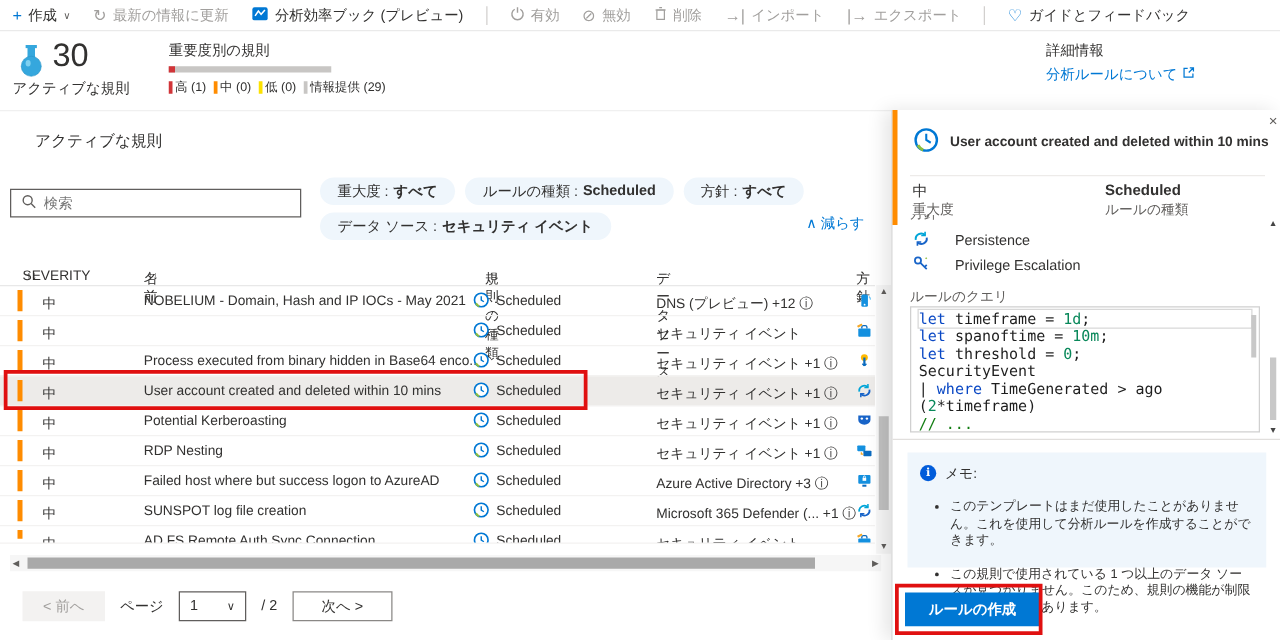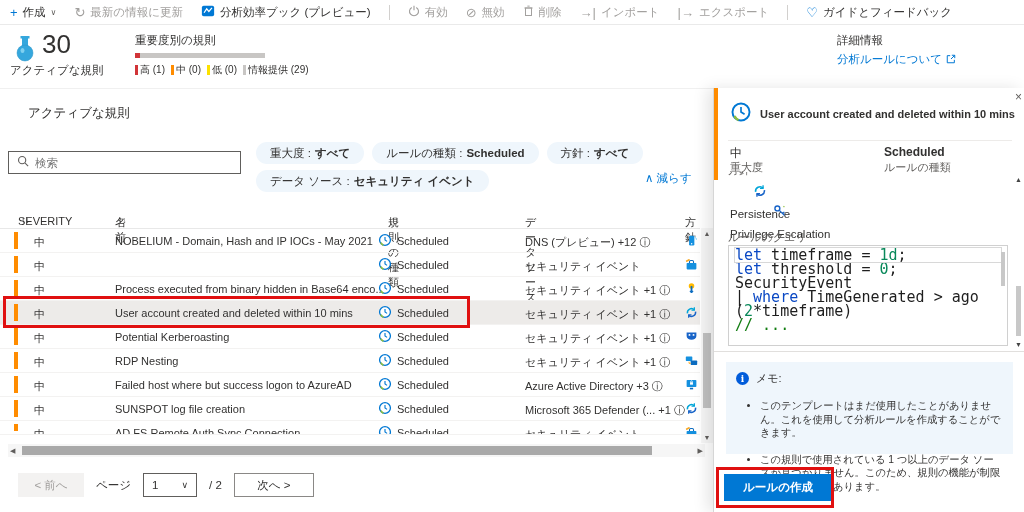--- a/index.html
+++ b/index.html
@@ -97,25 +97,25 @@
   .panel .p-title { position:absolute; left:46px; top:19px; font-size:11px; font-weight:bold;
     width:262px; line-height:1.3; }
   .panel .p-clock { position:absolute; left:16px; top:13px; }
   .panel .hdr-div { position:absolute; left:14px; right:12px; top:52px; height:1px; background:#edebe9; }
   .kv-val { position:absolute; font-size:12px; color:#323130; }
   .kv-lab { position:absolute; font-size:11px; color:#605e5c; }
   .scrollzone { position:absolute; left:0; top:84px; width:311px; height:180px; overflow:hidden;
     border-bottom:1px solid #e1dfdd; }
   .clip-label { position:absolute; left:14px; top:0; height:5px; overflow:hidden; font-size:11px; color:#605e5c;}
   .clip-label span { position:relative; top:-9px; display:block;}
-  .tactic-row { position:absolute; left:16px; display:flex; gap:8px; align-items:center; font-size:11.5px;flex-direction:column;}
+  .tactic-row { position:absolute; left:16px; display:flex; gap:20px; align-items:center; font-size:11.5px;}
   .q-label { position:absolute; left:14px; top:58px; font-size:11px; color:#605e5c; }
   .codebox { position:absolute; left:14px; top:73px; width:280px; height:101px; border:1px solid #d0d0d0;
     background:#fff; font-family:"DejaVu Sans Mono", "Liberation Mono", monospace;
-    font-size:15px; line-height:14px; padding:2px 6px; overflow:hidden; }
+    font-size:12px; line-height:14px; padding:2px 6px; overflow:hidden; }
   .code-line { white-space:pre; color:#1e1e1e; }
   .code-line.cur { outline:1px solid #d8d8d8; }
   .kw { color:#0a48c4; } .num { color:#09885a; } .cmt { color:#107c10; }
   .code-scroll { position:absolute; right:2px; top:4px; width:4px; height:34px; background:#c8c8c8; }
   .panel-scroll { position:absolute; right:1px; top:88px; width:9px; height:172px; font-size:7px;
     color:#444; text-align:center; }
   .panel-scroll .up { position:absolute; top:0; left:0; right:0;}
   .panel-scroll .down { position:absolute; bottom:0; left:0; right:0;}
   .panel-scroll .thumb { position:absolute; left:2px; width:5px; bottom:12px; height:50px; background:#c8c8c8;}
   .memo { position:absolute; left:12px; top:274px; width:287px; height:92px; background:#eff6fc;
@@ -521,20 +521,21 @@
       <span><svg width="14" height="14" viewBox="0 0 16 16">
             <circle cx="5" cy="5" r="2.8" fill="none" stroke="#1864c8" stroke-width="1.6"></circle>
             <path d="M7 7l6 6M11 11l2-2" fill="none" stroke="#1864c8" stroke-width="1.6"></path>
             <path d="M12 2.5l1 1" stroke="#8cbe3f" stroke-width="1.4"></path>
           </svg></span>
       <span>Privilege Escalation</span>
     </div>
     <div class="q-label">ルールのクエリ</div>
     <div class="codebox" id="query-code">
         <div class="code-line cur"><span class="kw">let</span> timeframe = <span class="num">1d</span>;</div>
+        <div class="code-line"><span class="kw">let</span> spanoftime = <span class="num">10m</span>;</div>
         <div class="code-line"><span class="kw">let</span> threshold = <span class="num">0</span>;</div>
         <div class="code-line">SecurityEvent</div>
         <div class="code-line">| <span class="kw">where</span> TimeGenerated &gt; ago</div>
         <div class="code-line">(<span class="num">2</span>*timeframe)</div>
         <div class="code-line"><span class="cmt">// ...</span></div>
       </div>
     <div class="code-scroll" style="right:20px; top:80px;"></div>
   </div>
   <div class="panel-scroll">
     <span class="up">▲</span>

